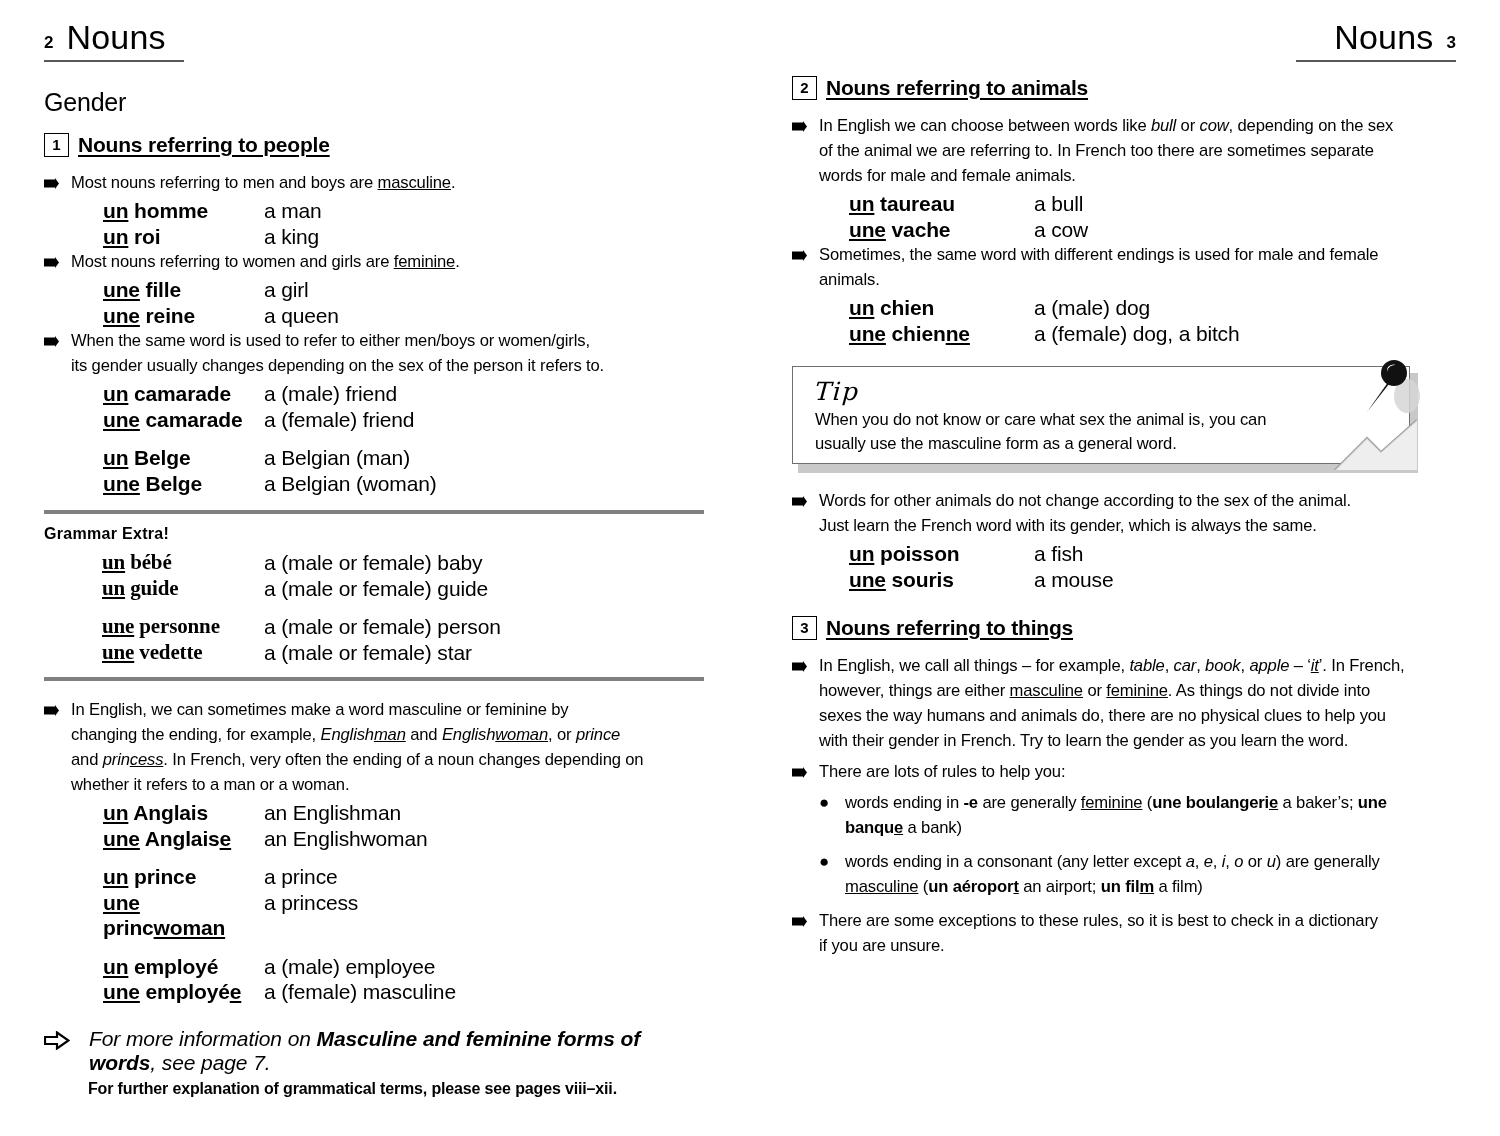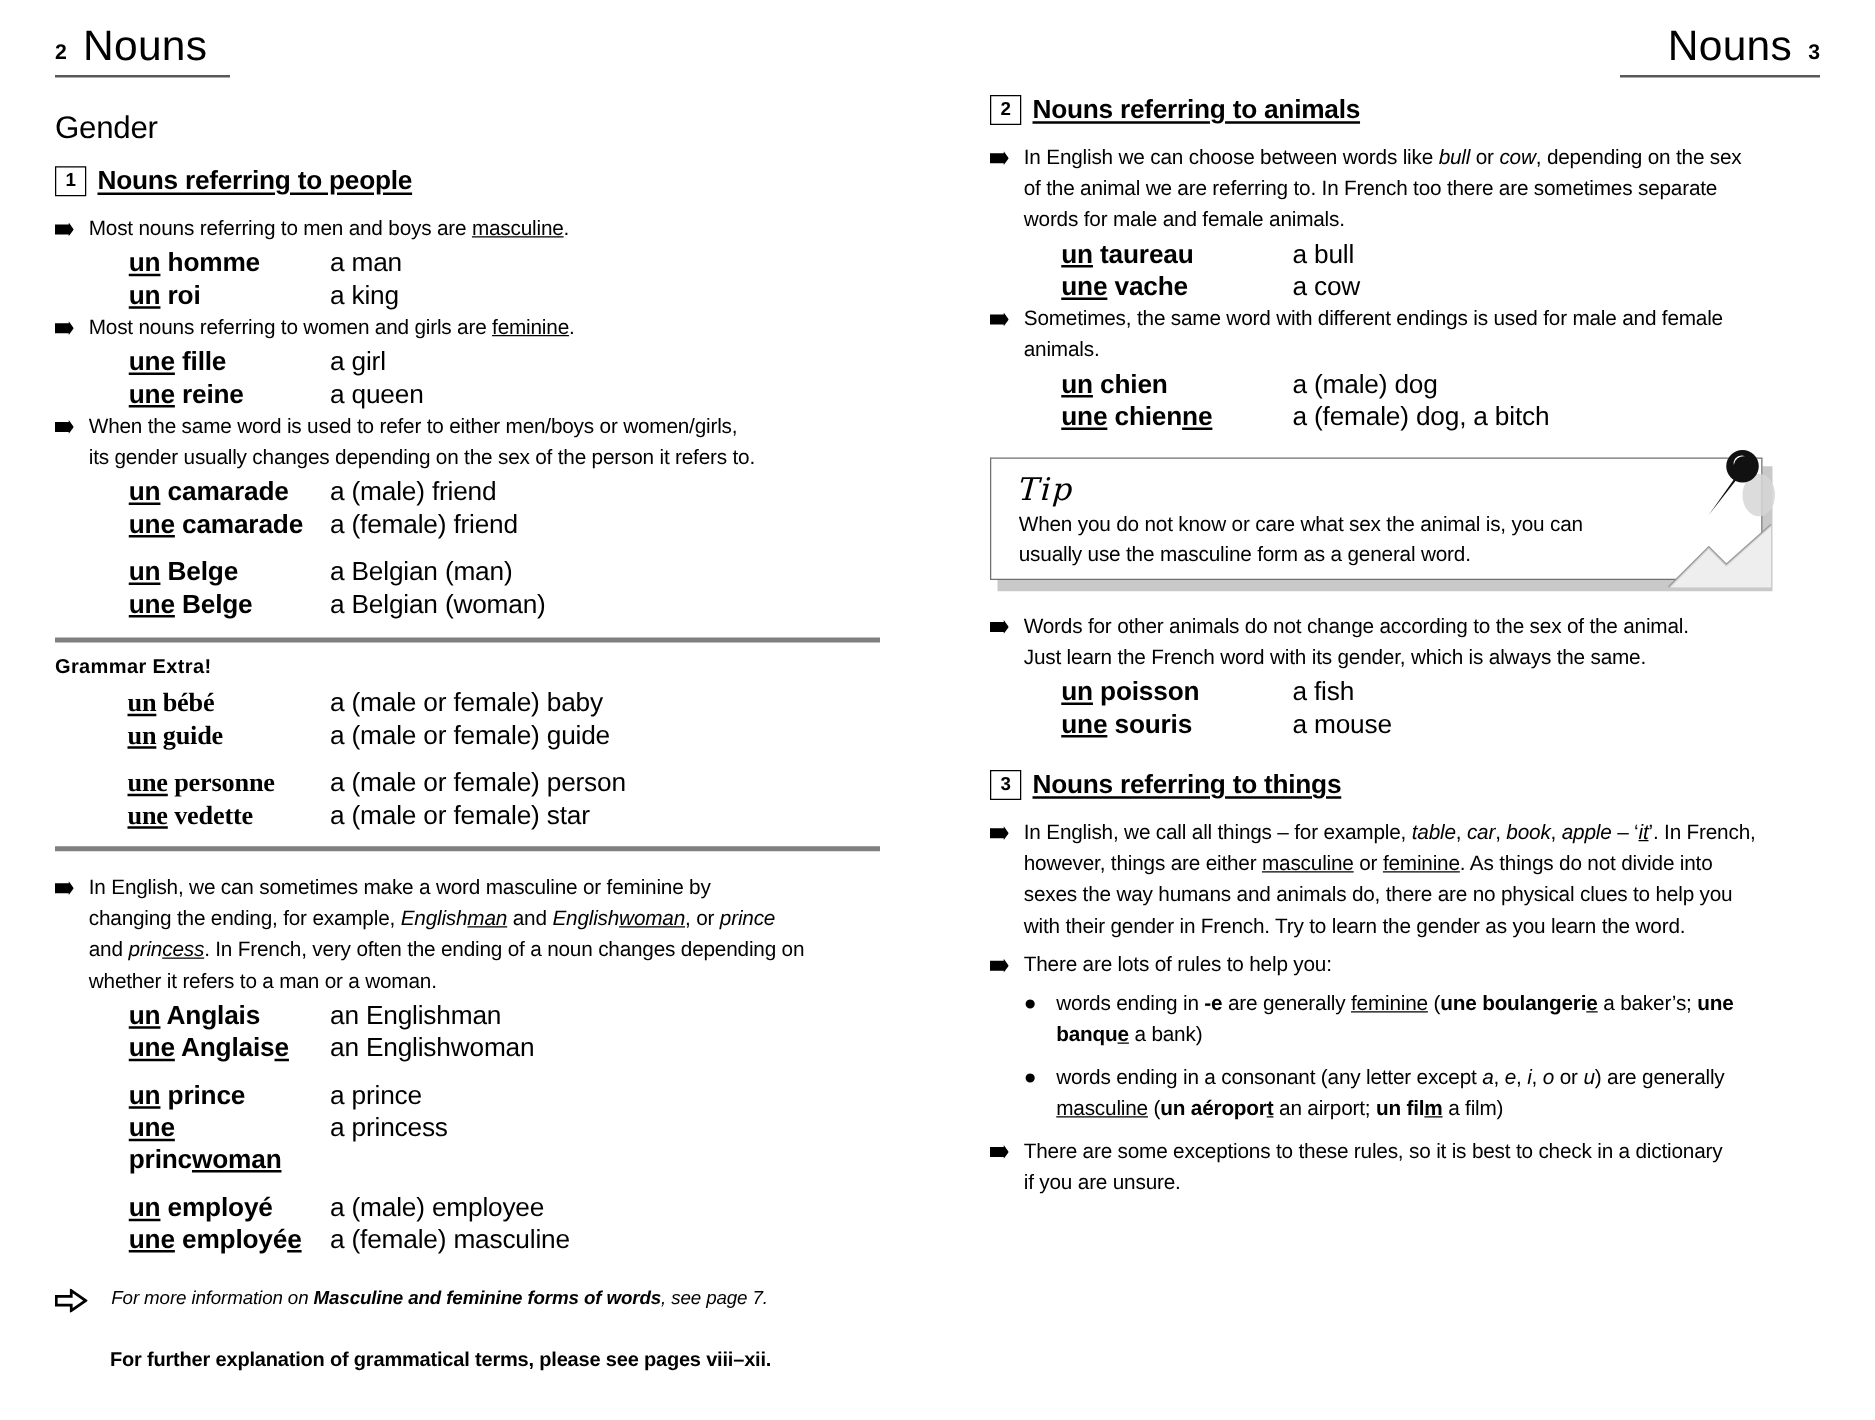--- a/index.html
+++ b/index.html
@@ -237,21 +237,21 @@
     display: flex;
     align-items: flex-start;
     margin: 22px 0 0 0;
   }
   .xref-icon {
     flex: 0 0 auto;
     width: 45px;
     padding-top: 4px;
   }
   .xref-text {
-    font-size: 15px;
+    font-size: 21px;
     font-style: italic;
     line-height: 24px;
     letter-spacing: -0.1px;
   }
   .page-footer {
     position: absolute;
     left: 44px;
     bottom: 38px;
     font-size: 16px;
     font-weight: bold;

